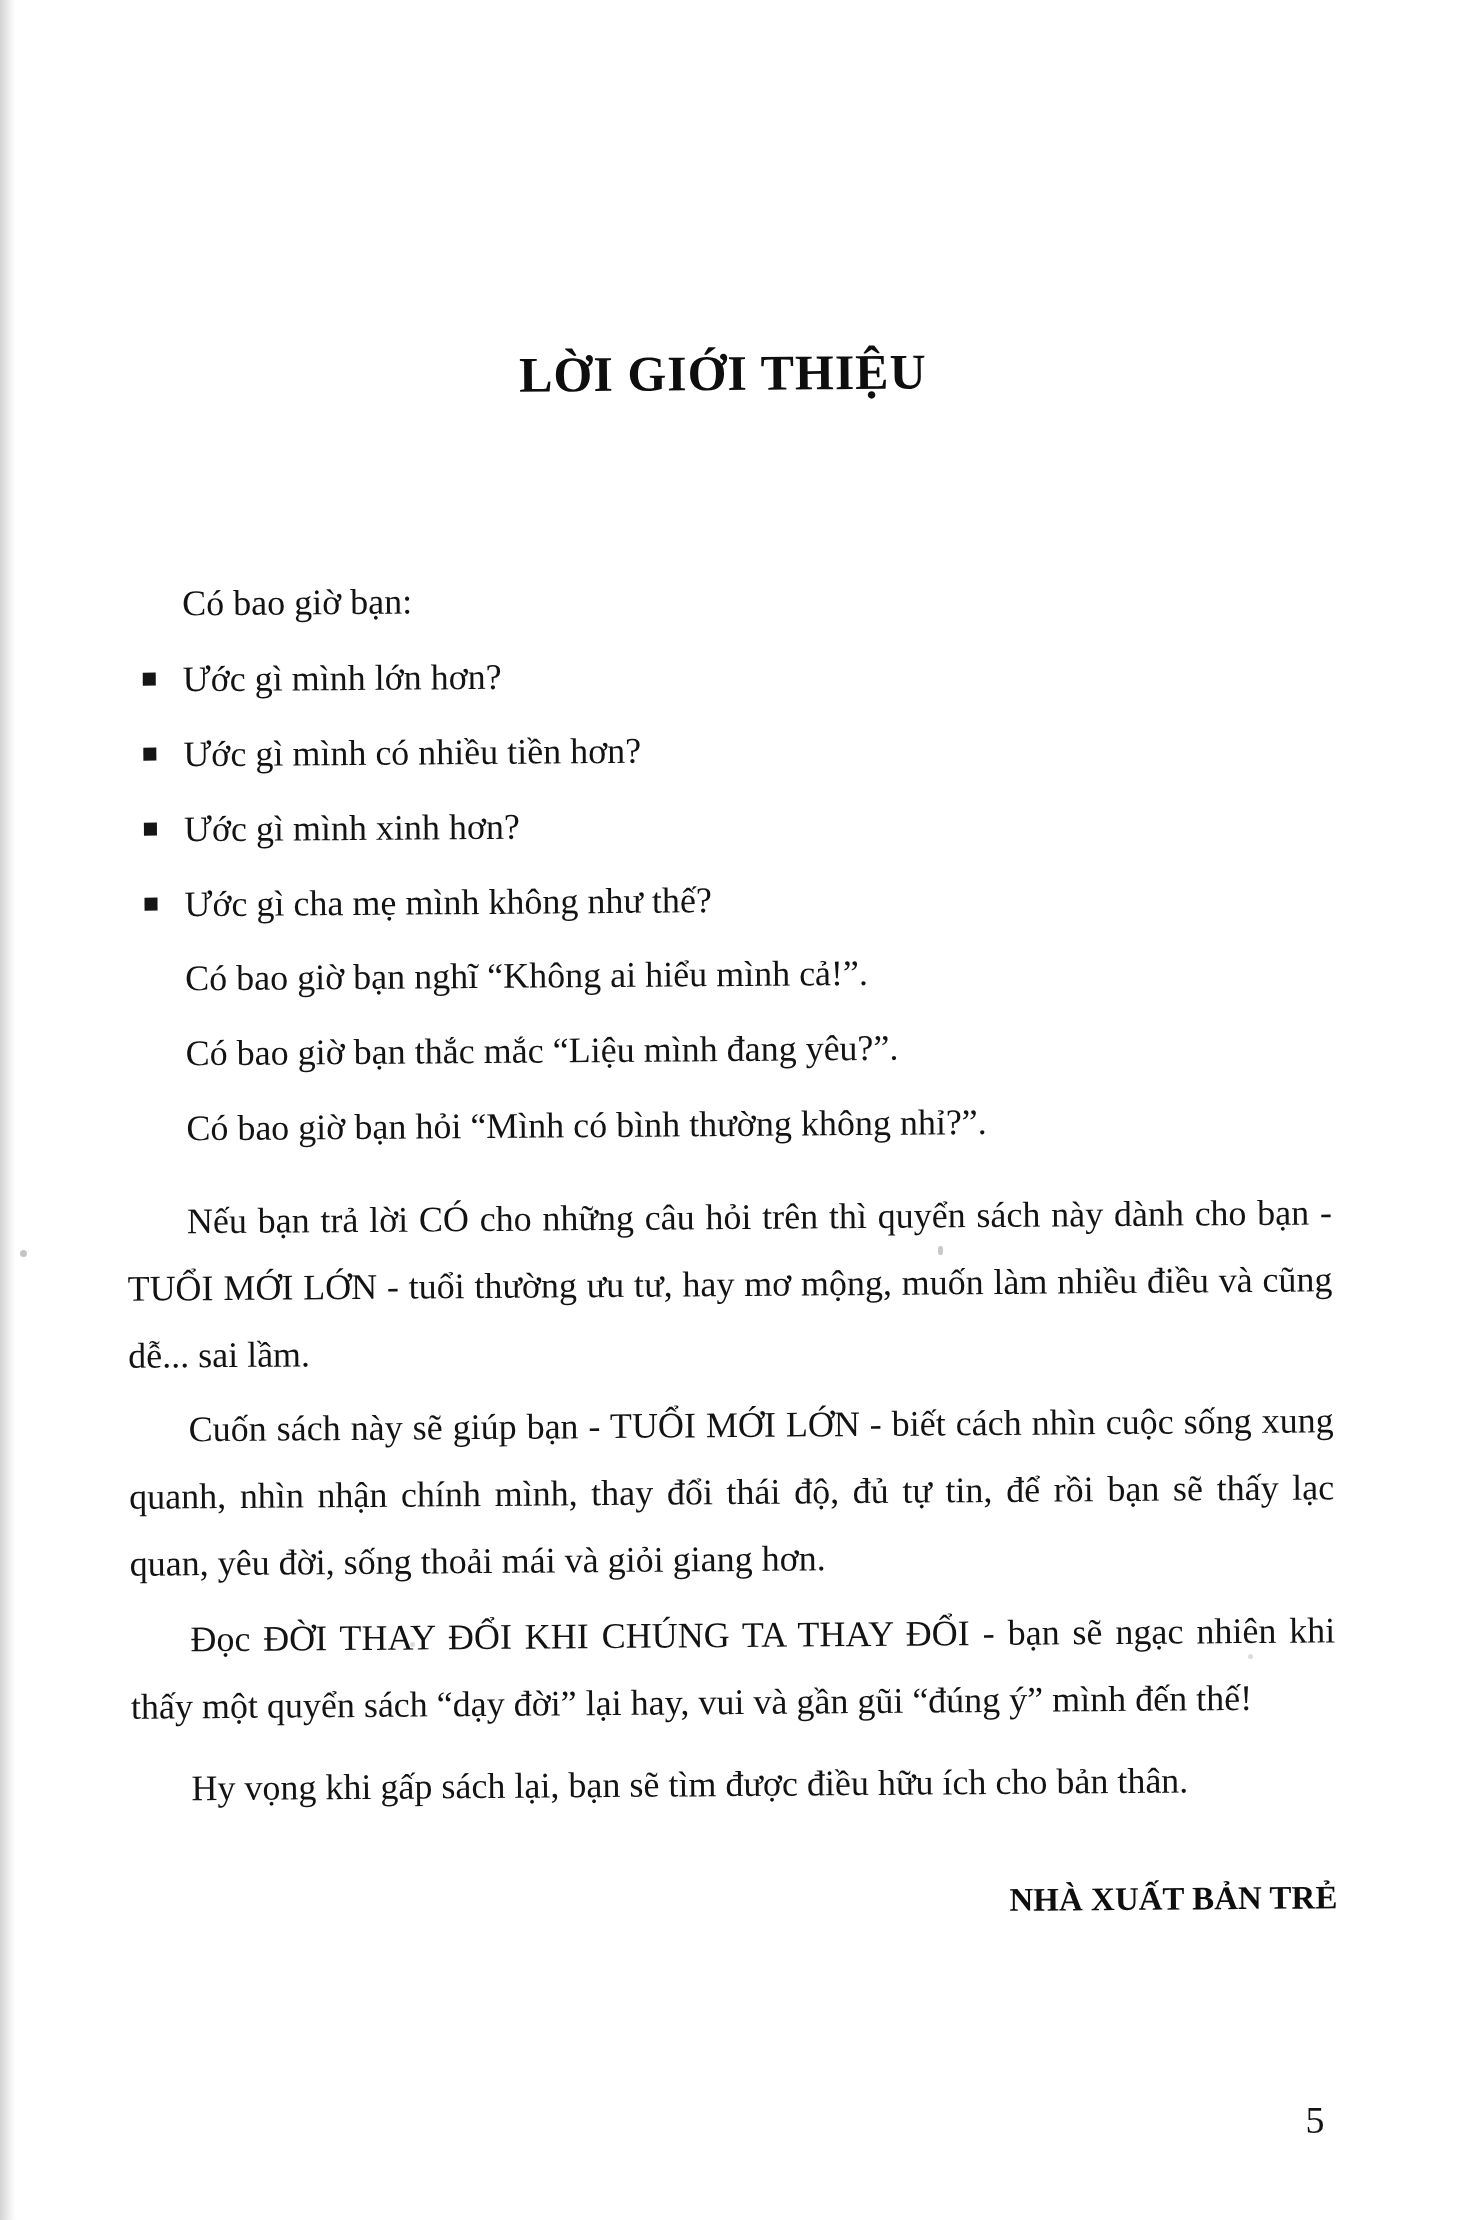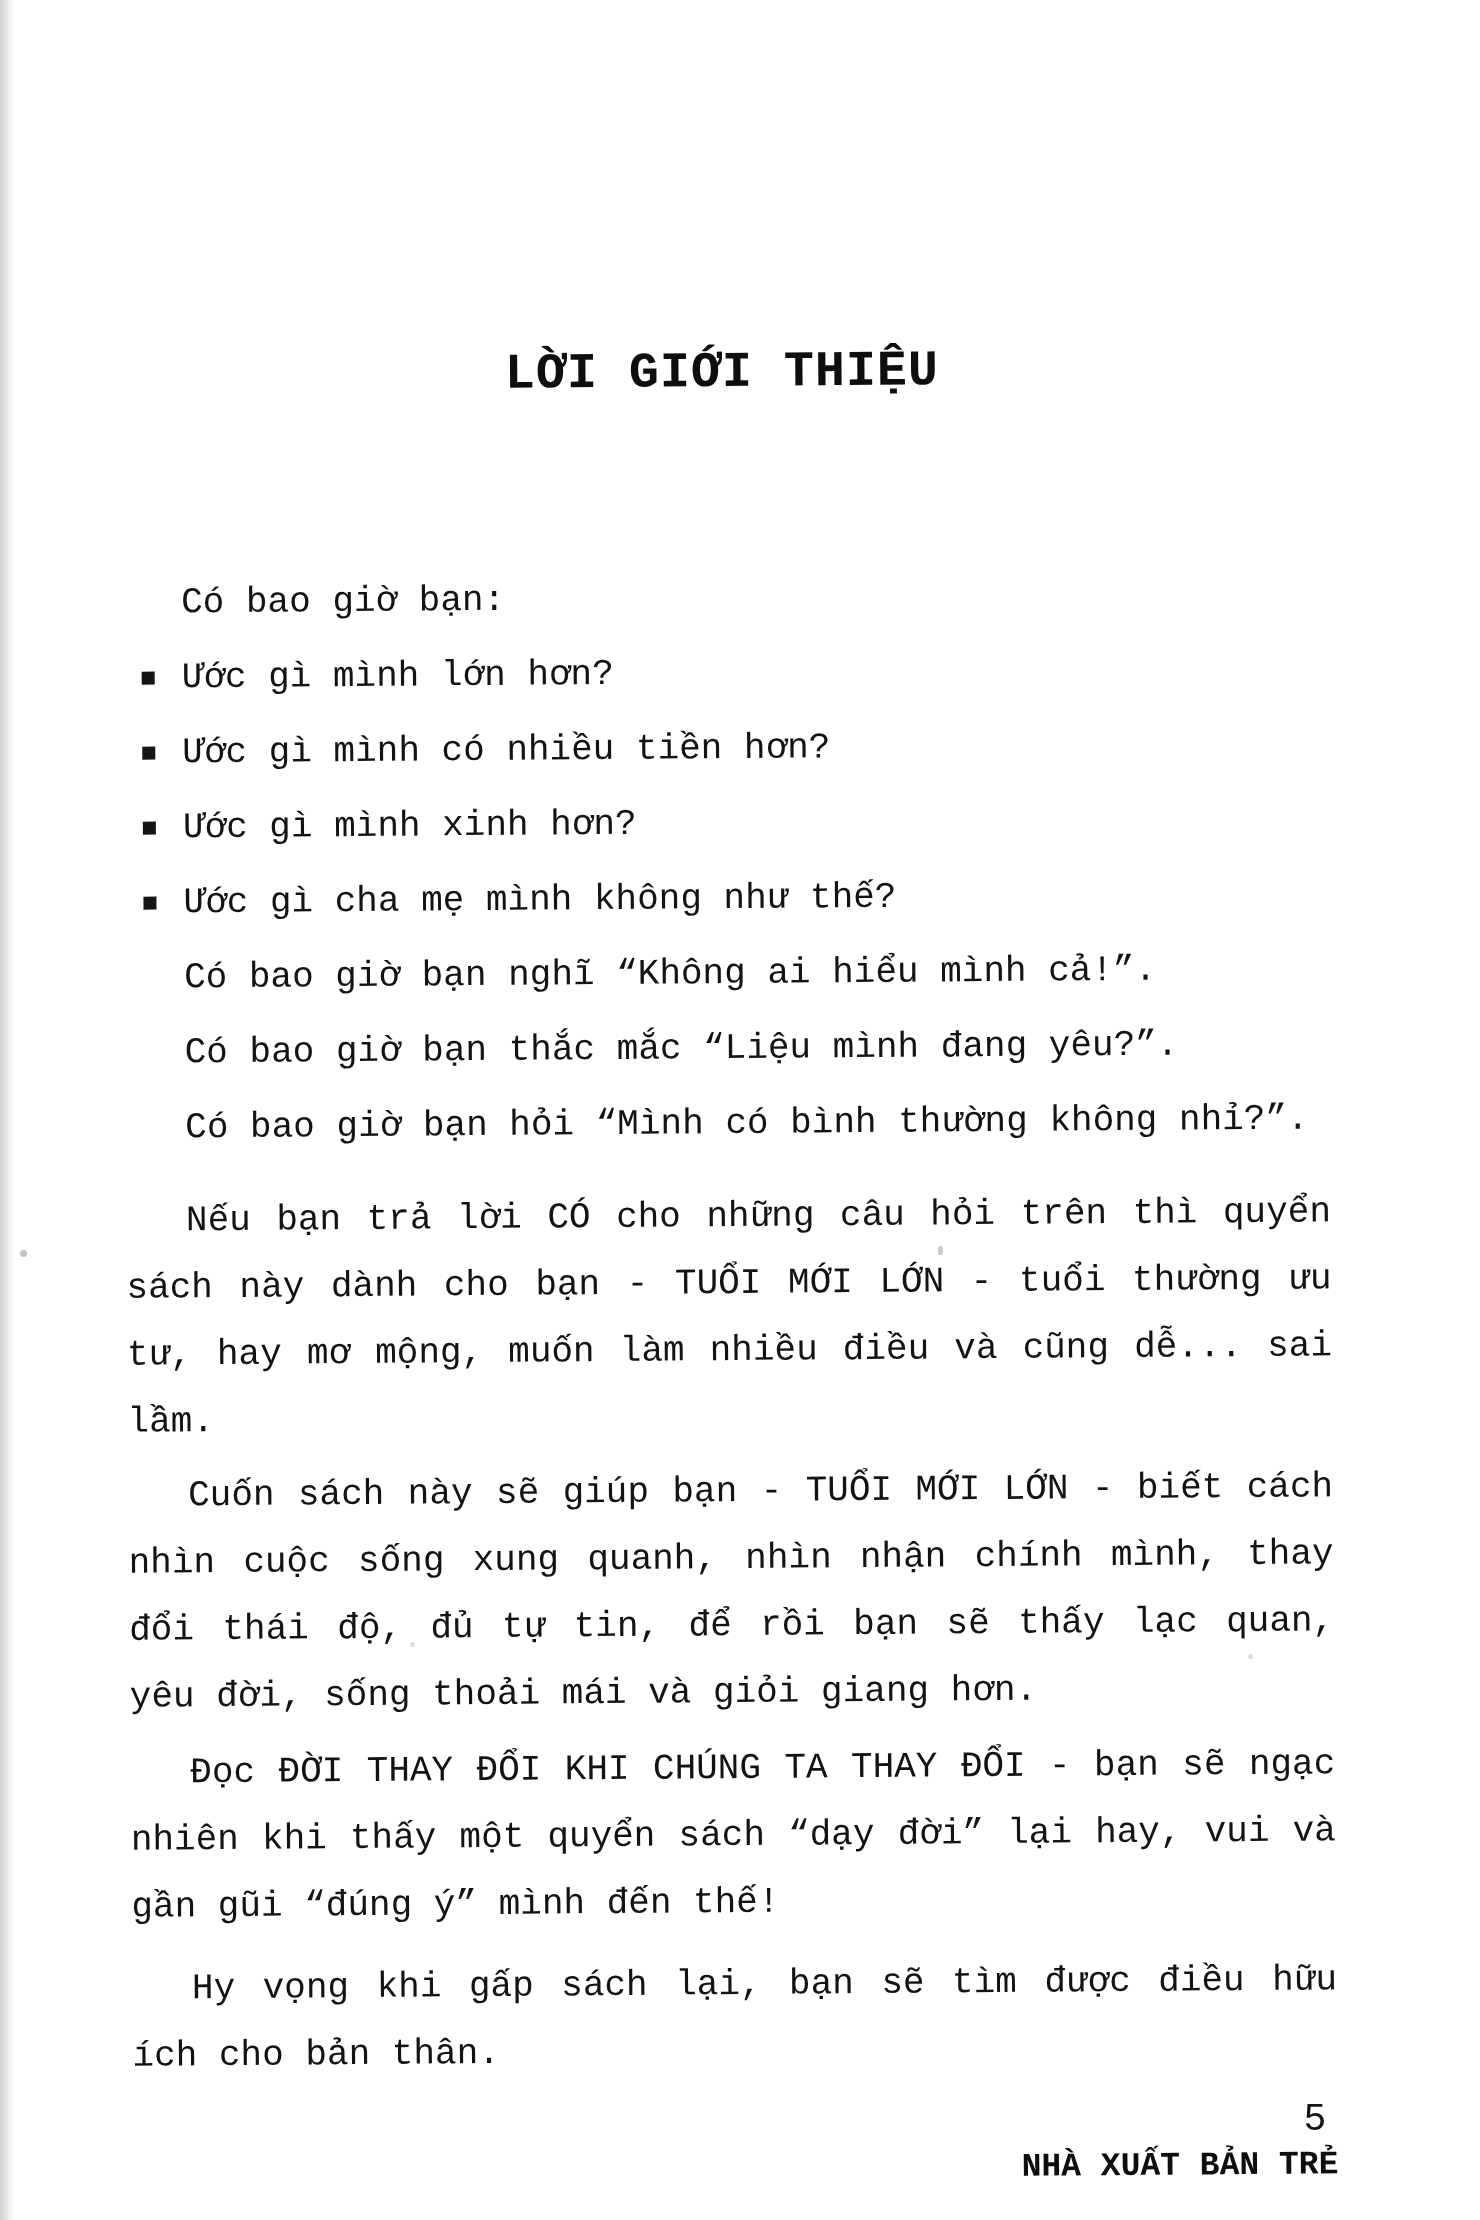--- a/index.html
+++ b/index.html
@@ -6,21 +6,21 @@
     margin: 0;
     padding: 0;
     background: #ffffff;
   }
   .page {
     position: relative;
     width: 1480px;
     height: 2220px;
     background: #ffffff;
     overflow: hidden;
-    font-family: Liberation Mono, monospace;
+    font-family: Liberation Serif, serif;
     color: #131313;
   }
   
   .edge-shadow {
     position: absolute;
     left: 0; top: 0; bottom: 0;
     width: 16px;
     background: linear-gradient(to right, #d2d2d2 0%, #e9e9e9 45%, #fbfbfb 85%, #ffffff 100%);
   }
   .scan-rotate {

